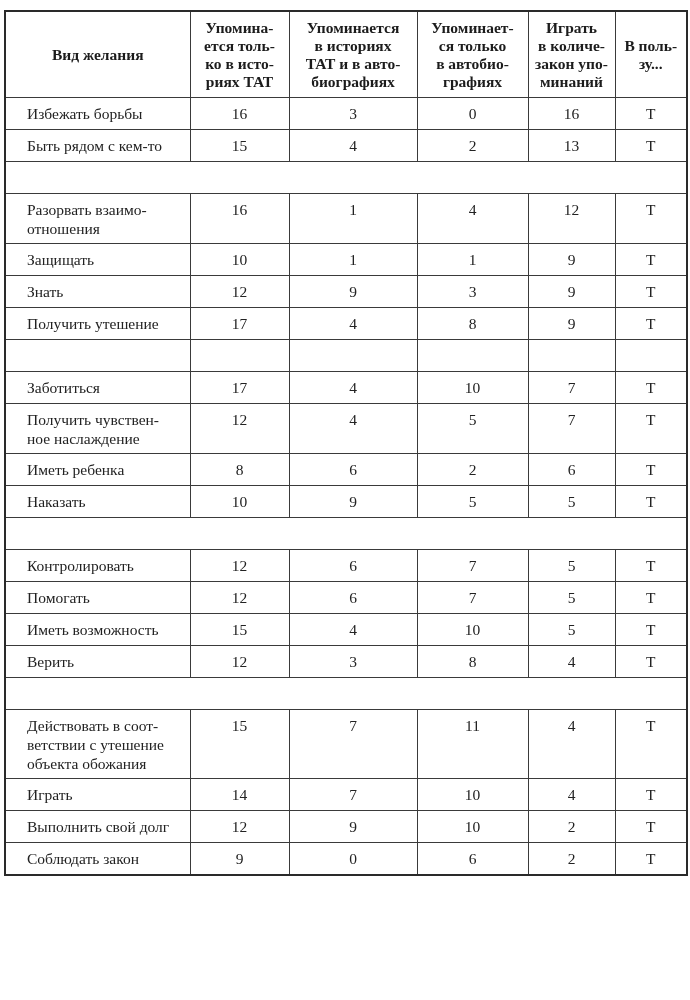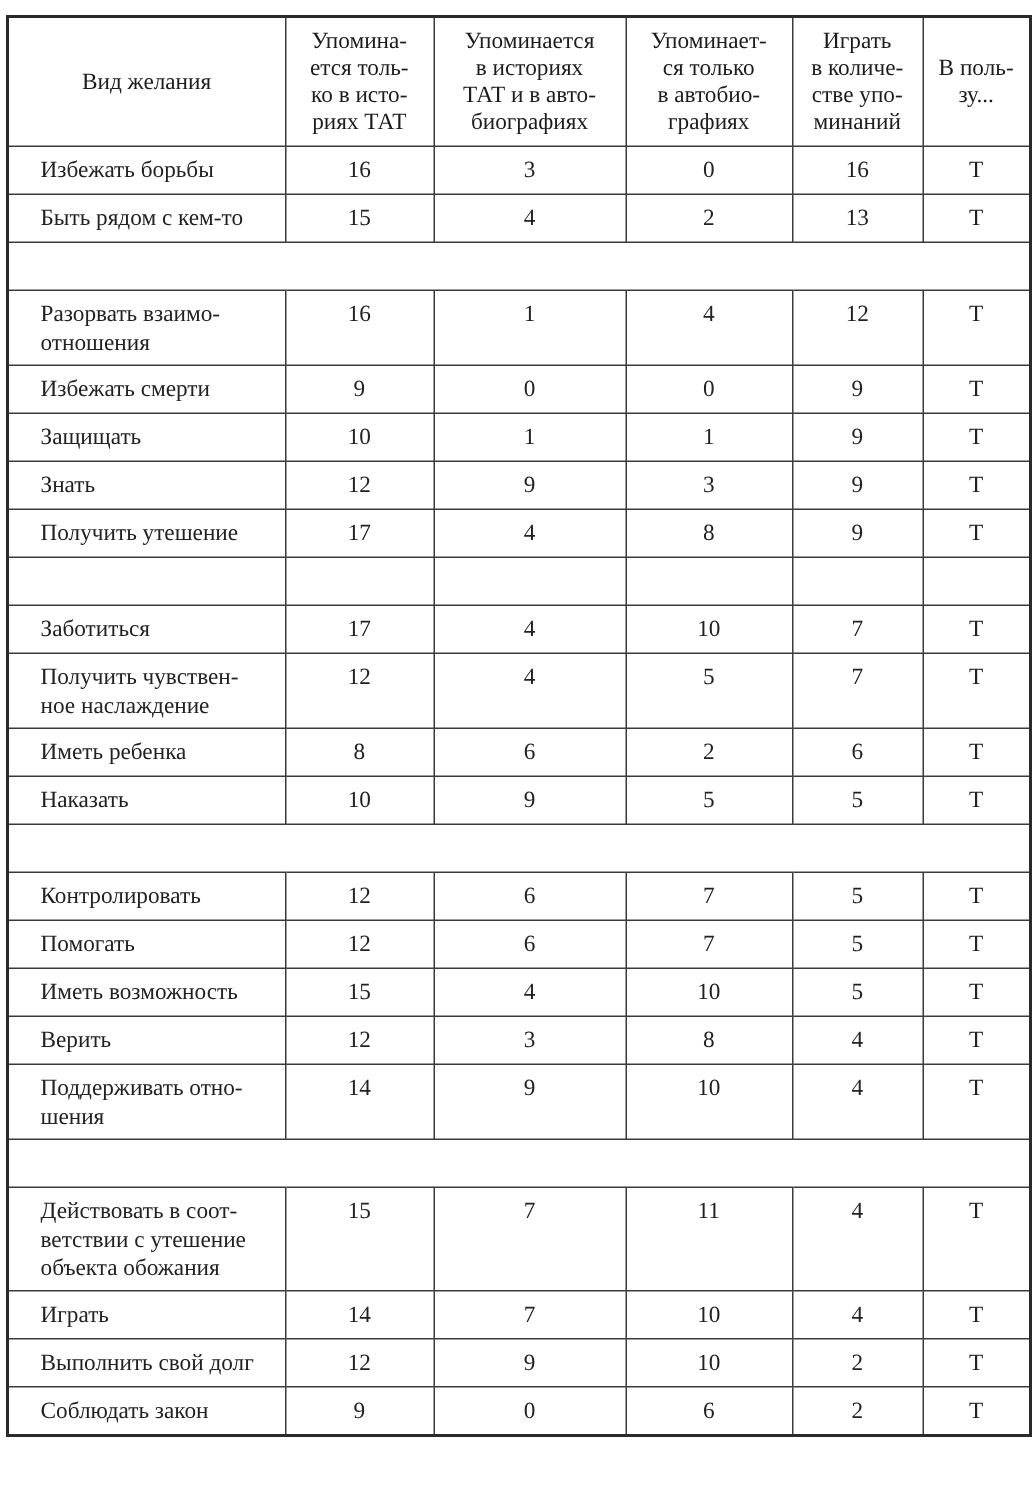--- a/index.html
+++ b/index.html
@@ -4,21 +4,21 @@
 <style>
   html, body { margin: 0; padding: 0; background: #ffffff; }
   body { width: 690px; height: 1000px; position: relative; overflow: hidden;
          font-family: "Liberation Serif", "DejaVu Serif", serif; color: #1a1a1a; }
   table { position: absolute; left: 4px; top: 10px; width: 682px;
           border-collapse: collapse; table-layout: fixed;
           border: 2px solid #2a2a2a; }
   col.c0 { width: 185px; } col.c1 { width: 99px; } col.c2 { width: 128px; }
   col.c3 { width: 111px; } col.c4 { width: 87px; } col.c5 { width: 72px; }
   th, td { border: 1px solid #3a3a3a; padding: 0; }
-  th { height: 85px; font-weight: normal; font-size: 15.5px; line-height: 18px;
+  th { height: 85px; font-weight: bold; font-size: 15.5px; line-height: 18px;
        text-align: center; vertical-align: middle; padding: 0 3px; color: #1c1c1c; }
   td { font-size: 15.5px; line-height: 19px; vertical-align: top; padding-top: 6px;
        padding-bottom: 5px; color: #222; }
   td.name { text-align: left; padding-left: 21px; padding-right: 4px; }
   td.num { text-align: center; }
   tr.single td { height: 20px; }
   tr.spacer td { height: 31px; padding: 0; }
   tr.spacer.full td { border-left: none; border-right: none; }
   tr.spacer.full td:first-child { border-left: 1px solid #3a3a3a; }
   tr.spacer.full td:last-child { border-right: 1px solid #3a3a3a; }
@@ -55,21 +55,21 @@
         </th>
         <th>
           <span class="hl">Упоминает-</span>
           <span class="hl">ся только</span>
           <span class="hl">в автобио-</span>
           <span class="hl">графиях</span>
         </th>
         <th>
           <span class="hl">Играть</span>
           <span class="hl">в количе-</span>
-          <span class="hl">стве упо-</span>
+          <span class="hl">закон упо-</span>
           <span class="hl">минаний</span>
         </th>
         <th>
           <span class="hl">В поль-</span>
           <span class="hl">зу...</span>
         </th>
       </tr>
   </thead>
   <tbody id="tbody">
       <tr class="single">
@@ -106,30 +106,20 @@
           <span class="hl">отношения</span>
         </td>
         <td class="num">16</td>
         <td class="num">1</td>
         <td class="num">4</td>
         <td class="num">12</td>
         <td class="num">Т</td>
       </tr>
       <tr class="single">
         <td class="name">
-          <span class="hl">Избежать смерти</span>
-        </td>
-        <td class="num">9</td>
-        <td class="num">0</td>
-        <td class="num">0</td>
-        <td class="num">9</td>
-        <td class="num">Т</td>
-      </tr>
-      <tr class="single">
-        <td class="name">
           <span class="hl">Защищать</span>
         </td>
         <td class="num">10</td>
         <td class="num">1</td>
         <td class="num">1</td>
         <td class="num">9</td>
         <td class="num">Т</td>
       </tr>
       <tr class="single">
         <td class="name">
@@ -238,31 +228,20 @@
         <td class="num">5</td>
         <td class="num">Т</td>
       </tr>
       <tr class="single">
         <td class="name">
           <span class="hl">Верить</span>
         </td>
         <td class="num">12</td>
         <td class="num">3</td>
         <td class="num">8</td>
-        <td class="num">4</td>
-        <td class="num">Т</td>
-      </tr>
-      <tr class="multi">
-        <td class="name">
-          <span class="hl">Поддерживать отно-</span>
-          <span class="hl">шения</span>
-        </td>
-        <td class="num">14</td>
-        <td class="num">9</td>
-        <td class="num">10</td>
         <td class="num">4</td>
         <td class="num">Т</td>
       </tr>
       <tr class="spacer full">
         <td></td>
         <td></td>
         <td></td>
         <td></td>
         <td></td>
         <td></td>

